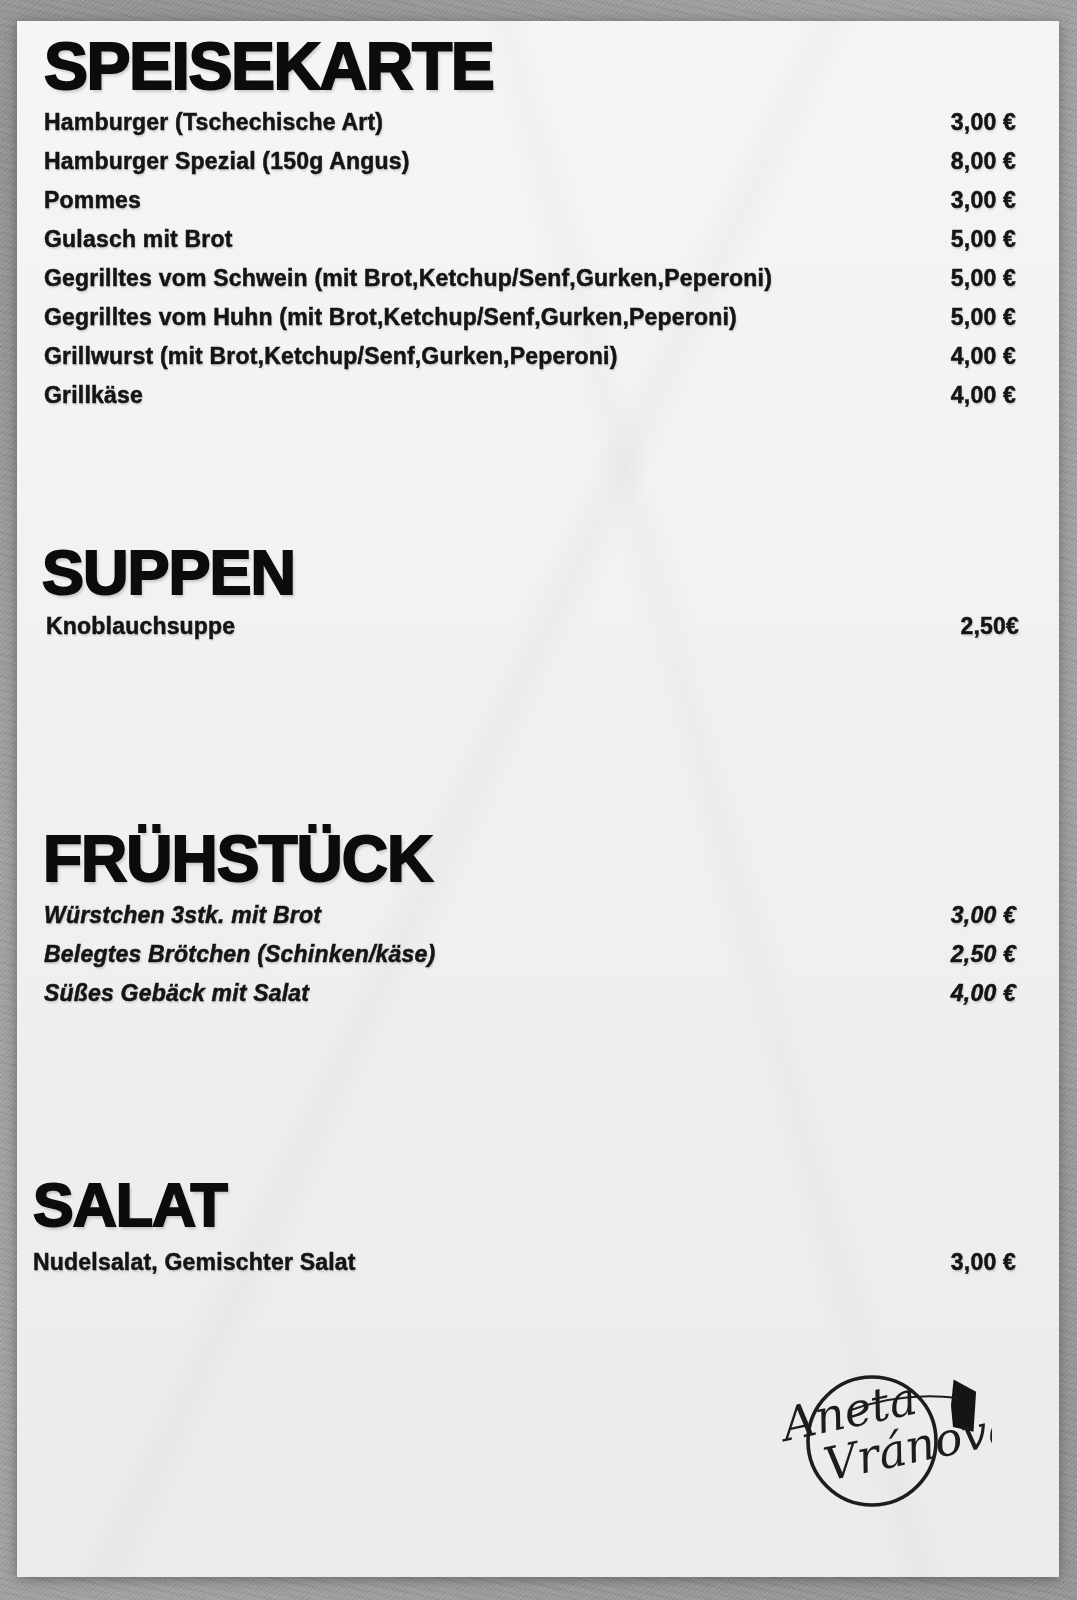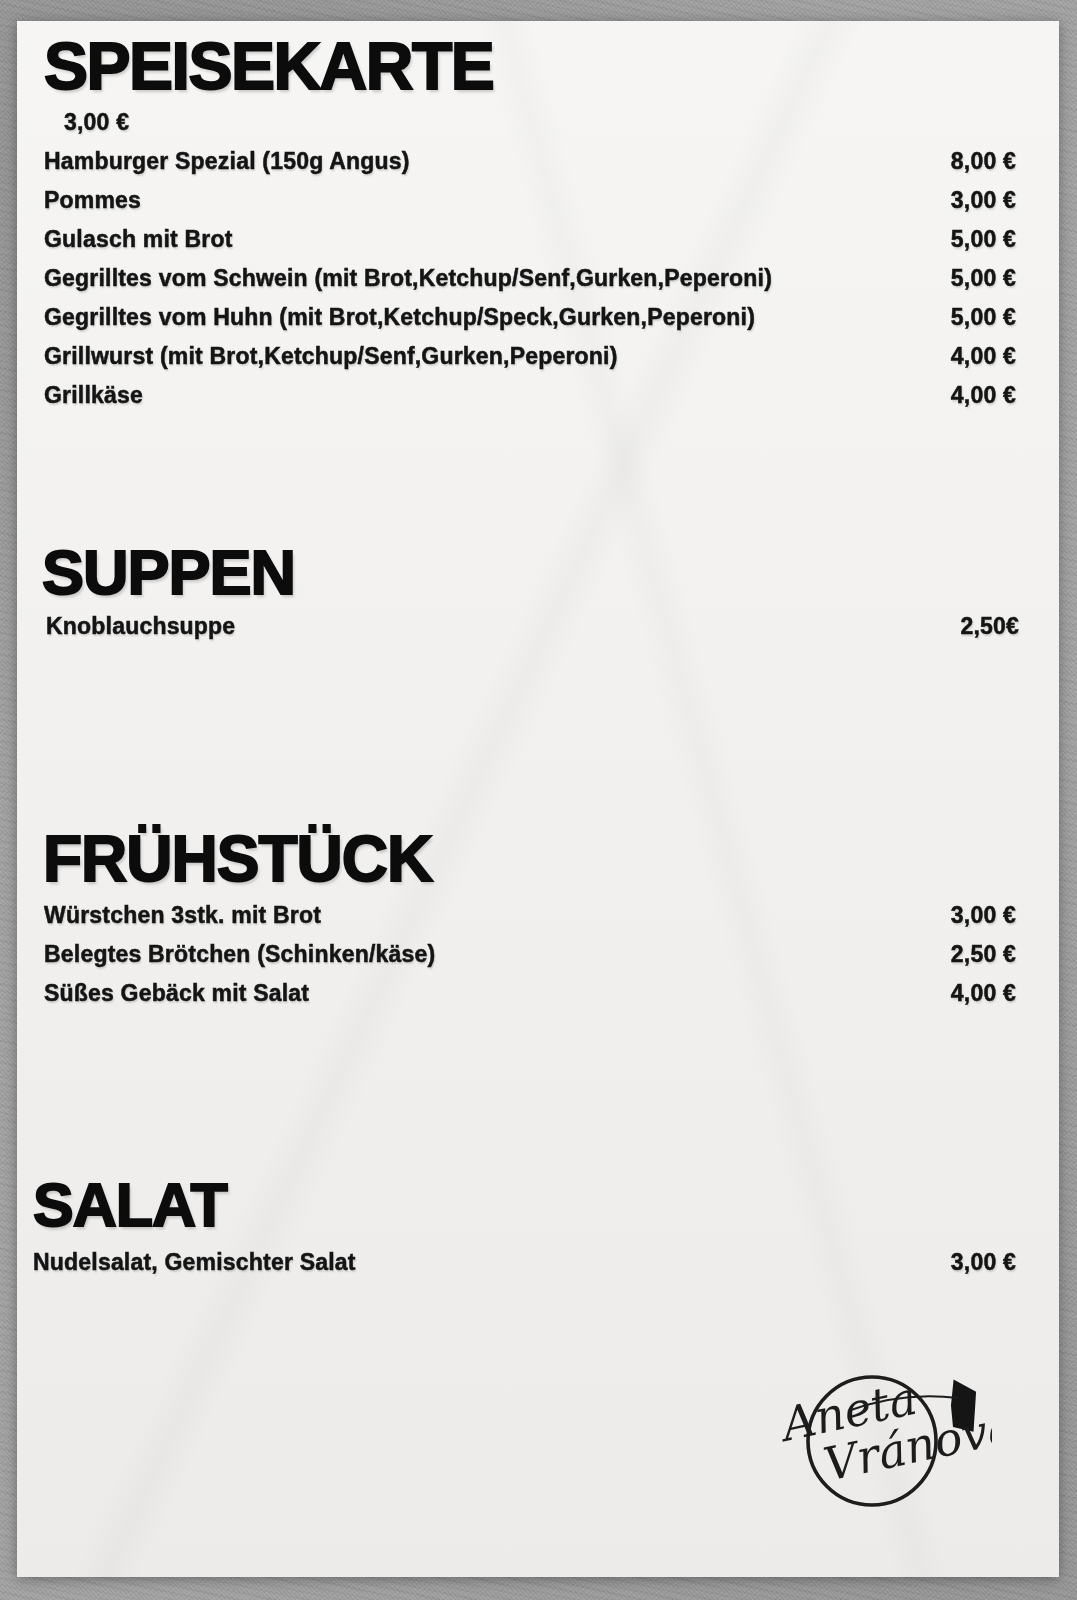--- a/index.html
+++ b/index.html
@@ -28,61 +28,62 @@
     -webkit-text-stroke:2px #0c0c0c;letter-spacing:-1px;white-space:nowrap;
     text-shadow:2px 3px 3px rgba(0,0,0,0.18);
   }
   #h-title{left:44px;top:33px;font-size:66px;letter-spacing:-1.5px;}
   #h-suppen{left:42px;top:541px;font-size:63px;}
   #h-fruehstueck{left:43px;top:827px;font-size:64px;}
   #h-salat{left:33px;top:1175px;font-size:61px;}
   .list{position:absolute;}
   #list-speisekarte{left:44px;top:103px;width:972px;}
   #list-suppen{left:46px;top:607px;width:973px;}
-  #list-fruehstueck{left:44px;top:896px;width:972px;}
+  #list-fruehstueck{left:44px;top:896px;width:972px;font-style:italic;}
   #list-salat{left:33px;top:1243px;width:983px;}
   .row{height:39px;display:flex;justify-content:space-between;align-items:center;}
   .item-name,.item-price{
     font-size:23px;font-weight:700;color:#141414;
     -webkit-text-stroke:0.5px #141414;letter-spacing:0.2px;white-space:nowrap;
     text-shadow:1px 2px 2px rgba(0,0,0,0.15);
   }
   .item-price{padding-left:20px;}
   #logo{position:absolute;left:752px;top:1341px;width:240px;height:200px;}
   .sig{font-family:"DejaVu Serif","Liberation Serif",serif;font-style:italic;fill:#1c1c1c;}
 </style>
 </head>
 <body>
 
 <div class="page">
   <div class="paper"></div>
 
   <div class="h" id="h-title">SPEISEKARTE</div>
   <div class="list" id="list-speisekarte">
       <div class="row">
+        <span class="item-name">Hamburger (Tschechische Art)</span>
         <span class="item-price">3,00 €</span>
       </div>
       <div class="row">
         <span class="item-name">Hamburger Spezial (150g Angus)</span>
         <span class="item-price">8,00 €</span>
       </div>
       <div class="row">
         <span class="item-name">Pommes</span>
         <span class="item-price">3,00 €</span>
       </div>
       <div class="row">
         <span class="item-name">Gulasch mit Brot</span>
         <span class="item-price">5,00 €</span>
       </div>
       <div class="row">
         <span class="item-name">Gegrilltes vom Schwein (mit Brot,Ketchup/Senf,Gurken,Peperoni)</span>
         <span class="item-price">5,00 €</span>
       </div>
       <div class="row">
-        <span class="item-name">Gegrilltes vom Huhn (mit Brot,Ketchup/Speck,Gurken,Peperoni)</span>
+        <span class="item-name">Gegrilltes vom Huhn (mit Brot,Ketchup/Senf,Gurken,Peperoni)</span>
         <span class="item-price">5,00 €</span>
       </div>
       <div class="row">
         <span class="item-name">Grillwurst (mit Brot,Ketchup/Senf,Gurken,Peperoni)</span>
         <span class="item-price">4,00 €</span>
       </div>
       <div class="row">
         <span class="item-name">Grillkäse</span>
         <span class="item-price">4,00 €</span>
       </div>

